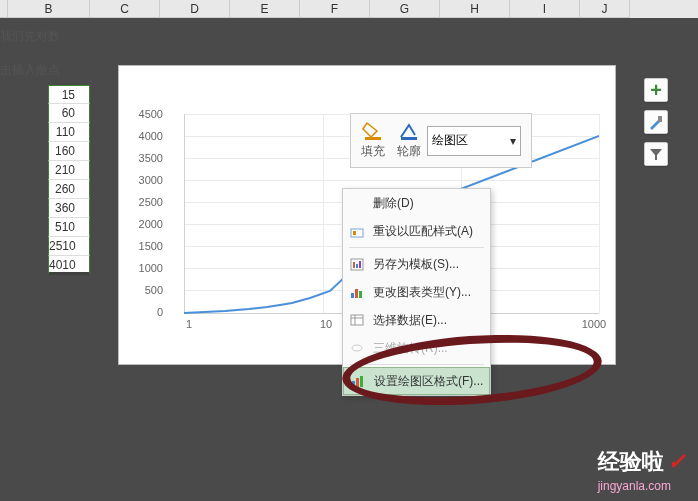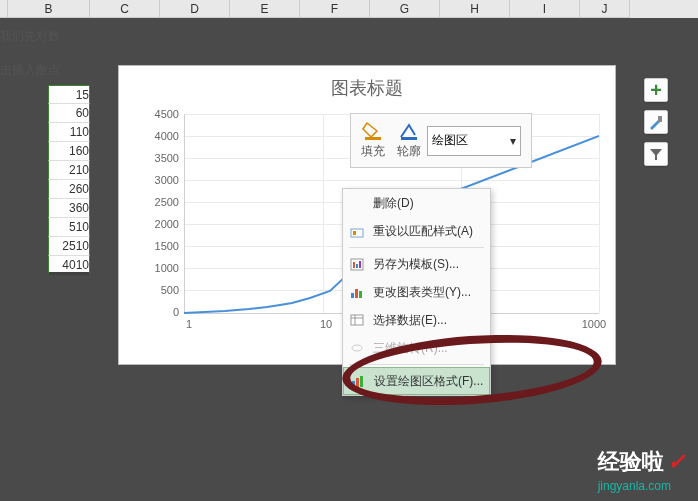--- a/index.html
+++ b/index.html
@@ -49,21 +49,21 @@
       left: 48px;
       top: 85px;
       width: 42px;
       background: #fff;
     }
     .cell {
       height: 19px;
       border-right: 1px solid #ddd;
       border-bottom: 1px solid #ddd;
       text-align: right;
-      padding-right: 0;
+      padding-right: 14px;
       line-height: 19px;
       color: #333;
       background: #fff;
     }
     .cell.selected {
       border-left: 1px solid #3b8230;
       border-right: 1px solid #3b8230;
     }
     .cell:first-child { border-top: 1px solid #3b8230; }
     .cell:last-child { border-bottom: 3px solid #404040; }
@@ -97,21 +97,21 @@
       left: 0; right: 0;
       border-top: 1px solid #eaeaea;
     }
     .grid-v {
       position: absolute;
       top: 0; bottom: 0;
       border-left: 1px solid #eaeaea;
     }
     .y-tick {
       position: absolute;
-      left: 30px;
+      left: 14px;
       width: 30px;
       text-align: right;
       font-size: 11px;
       color: #666;
     }
     .x-tick {
       position: absolute;
       top: 252px;
       font-size: 11px;
       color: #666;
@@ -244,21 +244,21 @@
       font-size: 22px;
     }
     .watermark .check {
       color: #d22;
       font-size: 22px;
       font-weight: bold;
       font-style: italic;
     }
     .watermark .url {
       font-size: 12px;
-      color: #14b8a6;
+      color: #f9a8d4;
     }
   </style>
 </head>
 <body>
 
 <div class="sheet-area">
   <div class="col-headers">
     <div class="col-header gutter"></div>
     <div class="col-header" style="width:82px">B</div>
     <div class="col-header" style="width:70px">C</div>
@@ -281,21 +281,20 @@
     <div class="cell selected">160</div>
     <div class="cell selected">210</div>
     <div class="cell selected">260</div>
     <div class="cell selected">360</div>
     <div class="cell selected">510</div>
     <div class="cell selected">2510</div>
     <div class="cell selected">4010</div>
   </div>
 
   <div class="chart-box">
-    <div class="chart-title">图表标题</div>
 
     <div class="y-tick" style="top:42px">4500</div>
     <div class="y-tick" style="top:64px">4000</div>
     <div class="y-tick" style="top:86px">3500</div>
     <div class="y-tick" style="top:108px">3000</div>
     <div class="y-tick" style="top:130px">2500</div>
     <div class="y-tick" style="top:152px">2000</div>
     <div class="y-tick" style="top:174px">1500</div>
     <div class="y-tick" style="top:196px">1000</div>
     <div class="y-tick" style="top:218px">500</div>

